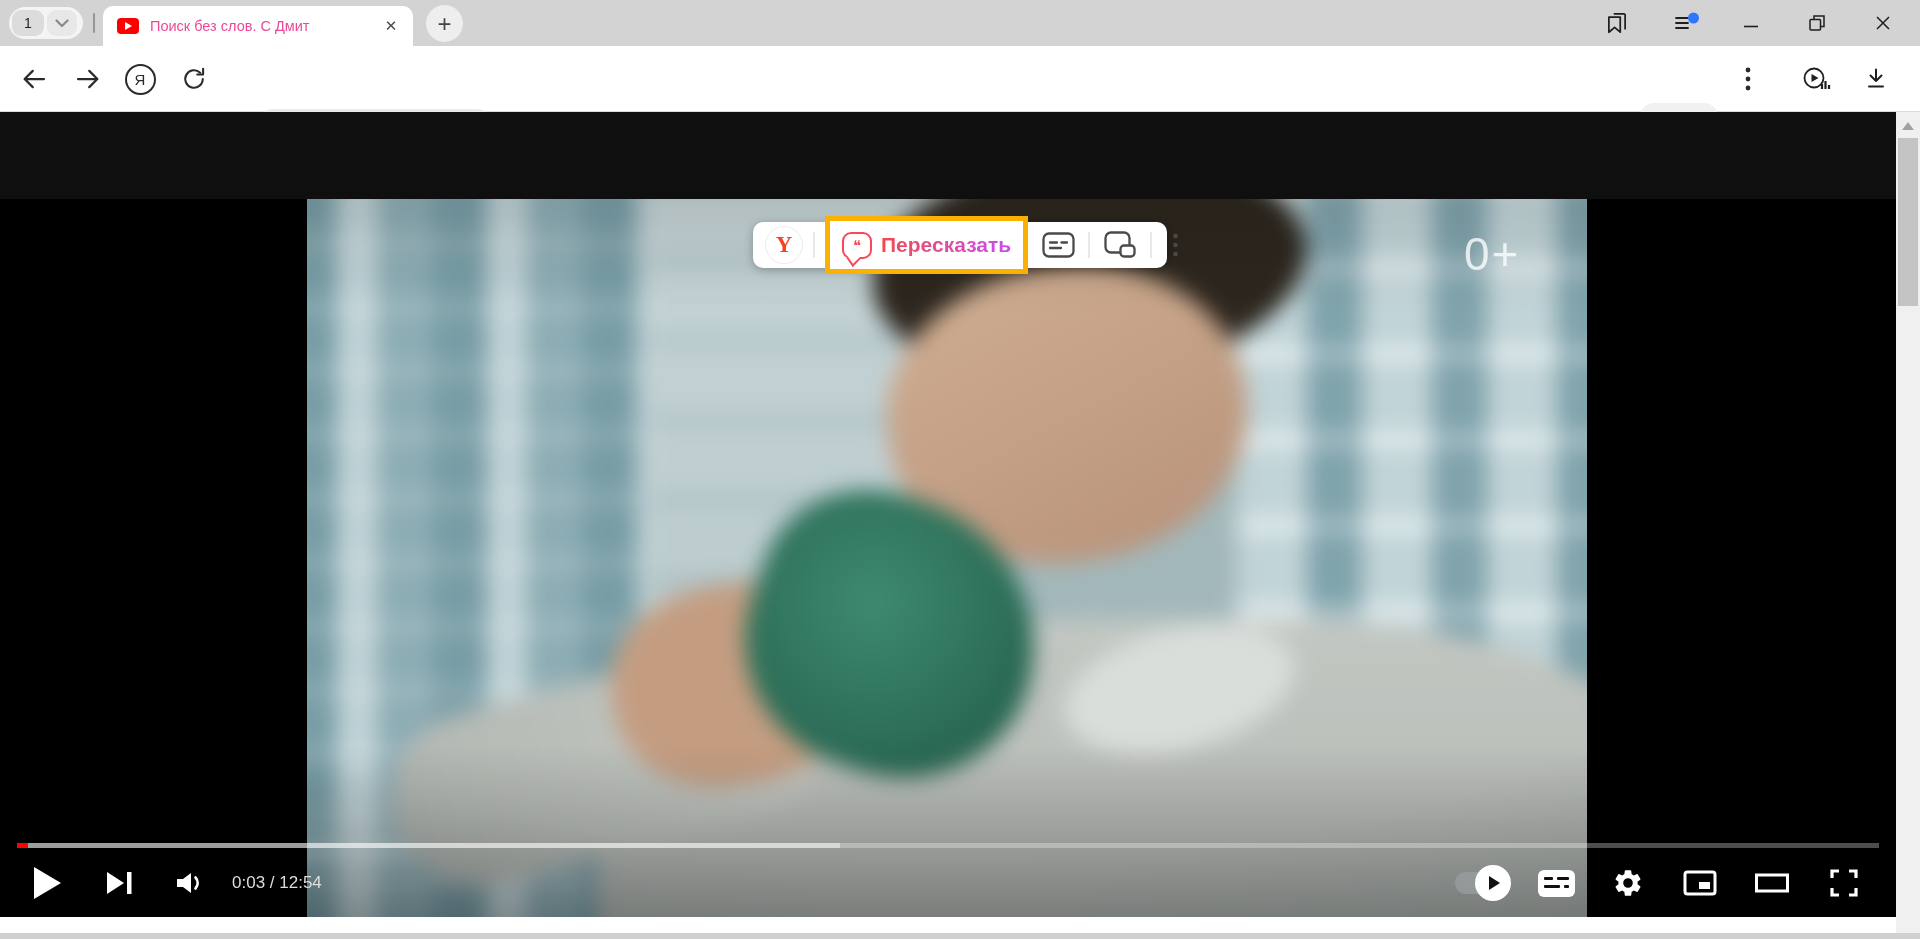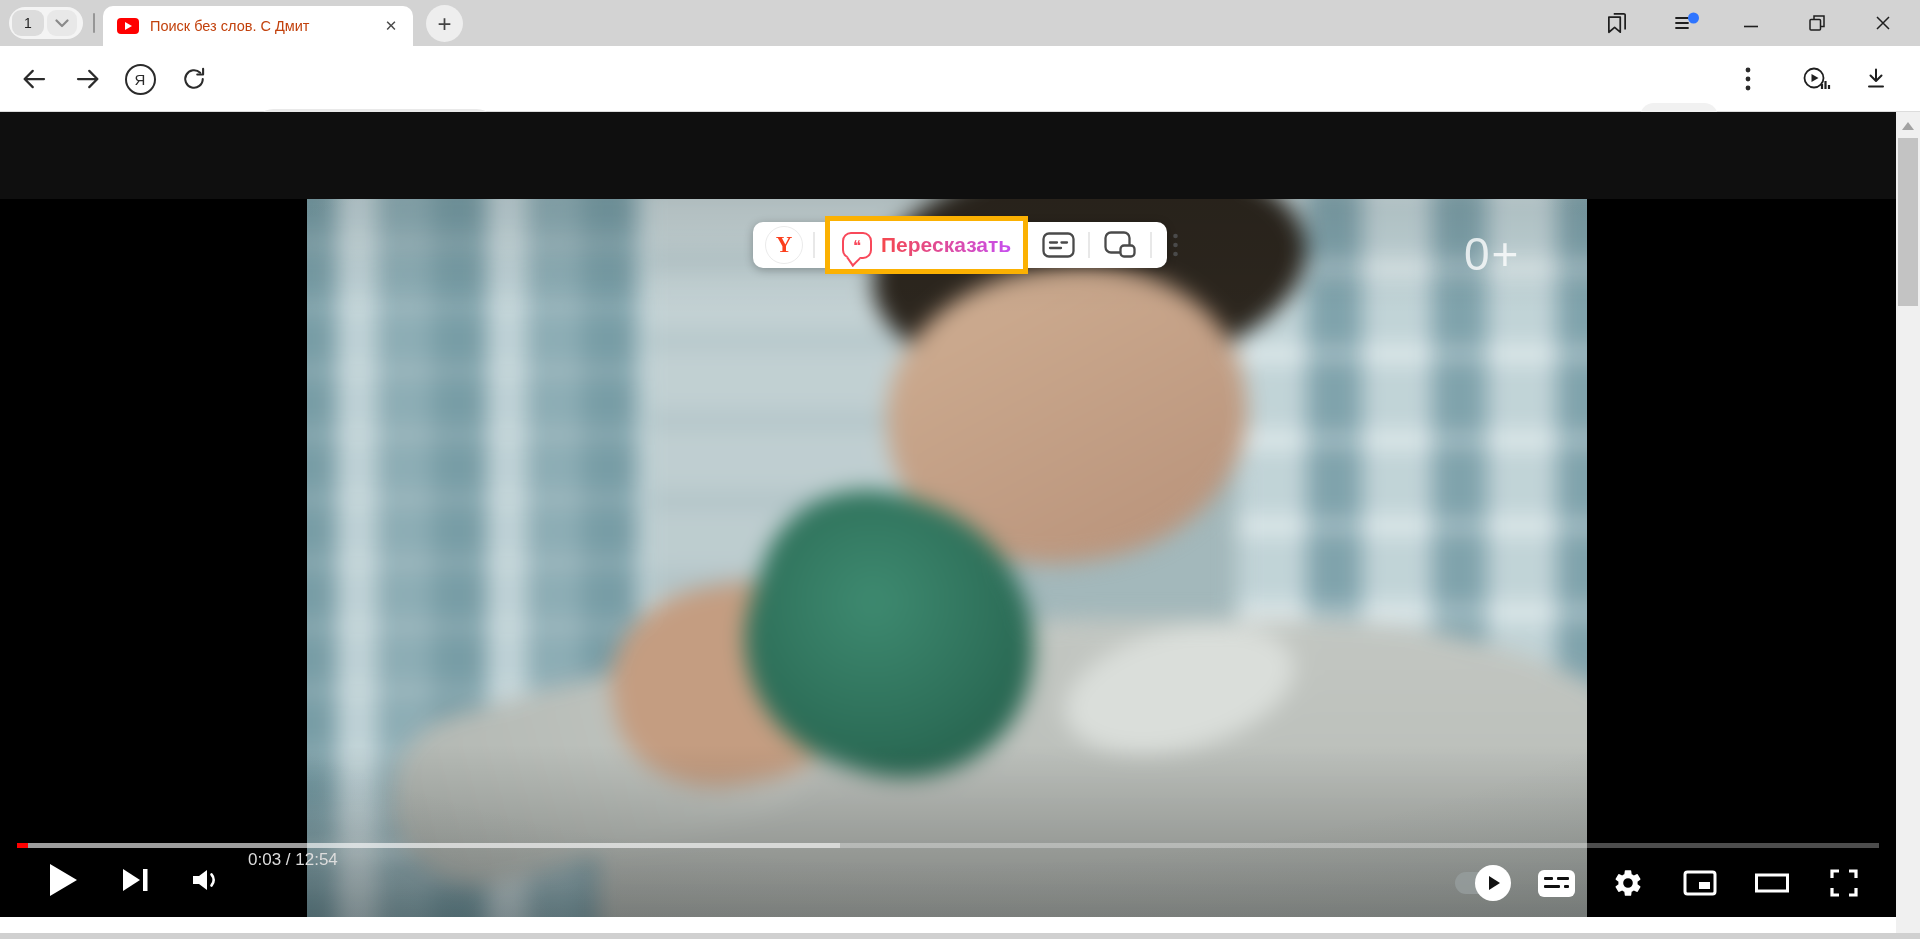--- a/index.html
+++ b/index.html
@@ -8,21 +8,21 @@
 
   
   .tabbar { position:absolute; left:0; top:0; width:1920px; height:46px; background:#d3d3d3; }
   .tabgroup { position:absolute; left:9px; top:7px; height:32px; width:74px; background:#f4f4f4; border-radius:16px; display:flex; align-items:center; padding:0 3px; gap:3px; }
   .tabcount { width:32px; height:26px; background:#dcdcdc; border-radius:9px; display:flex; align-items:center; justify-content:center; font-size:14px; color:#222; }
   .tabchev { width:30px; height:26px; background:#e8e8e8; border-radius:9px; display:flex; align-items:center; justify-content:center; }
   .tabbar-sep { position:absolute; left:93px; top:13px; width:2px; height:20px; background:#969696; border-radius:1px; }
   .tab { position:absolute; left:103px; top:6px; width:310px; height:40px; background:#fff; border-radius:10px 10px 0 0; display:flex; align-items:center; padding:0 10px 0 14px; }
   .favicon { width:22px; height:16px; background:#f00; border-radius:4px; position:relative; flex:0 0 auto; }
   .favicon::after { content:""; position:absolute; left:8px; top:4px; border-left:7px solid #fff; border-top:4px solid transparent; border-bottom:4px solid transparent; }
-  .tab-title { flex:1; margin:0 4px 0 11px; font-size:14.5px; color:#c2410c; white-space:nowrap; overflow:hidden;
+  .tab-title { flex:1; margin:0 4px 0 11px; font-size:14.5px; color:#ec4899; white-space:nowrap; overflow:hidden;
      -webkit-mask-image:linear-gradient(90deg,#000 82%,transparent 98%); mask-image:linear-gradient(90deg,#000 82%,transparent 98%); }
   .tab-close { width:24px; height:24px; display:flex; align-items:center; justify-content:center; font-size:15px; color:#4a4a4a; flex:0 0 auto; }
   .newtab { position:absolute; left:426px; top:5px; width:37px; height:37px; border-radius:50%; background:#eeeeee; display:flex; align-items:center; justify-content:center; font-size:24px; font-weight:300; color:#444; }
   .wctrl { position:absolute; top:0; height:46px; width:46px; display:flex; align-items:center; justify-content:center; }
 
   
   .toolbar { position:absolute; left:0; top:46px; width:1920px; height:66px; background:#fff; border-bottom:1px solid #dcdcdc; }
   .tb-btn { position:absolute; top:13px; width:40px; height:40px; display:flex; align-items:center; justify-content:center; }
   .ya-circle { width:31px; height:31px; border:2px solid #2b2b2b; border-radius:50%; display:flex; align-items:center; justify-content:center; font-size:15px; color:#2b2b2b; }
   .address { position:absolute; left:253px; top:63px; width:244px; height:41px; background:#e9e9e9; border-radius:21px; display:flex; align-items:center; padding-left:13px; }
@@ -87,21 +87,21 @@
   .quote-bubble::after { content:""; position:absolute; left:4px; bottom:-7px; width:9px; height:9px; background:#fff; border-right:2.5px solid #f8485a; border-bottom:2.5px solid #f8485a; transform:rotate(55deg) skewX(10deg); }
   .retell-label { font-size:21px; font-weight:600; background:linear-gradient(90deg,#f5484d,#c74ff0); -webkit-background-clip:text; background-clip:text; color:transparent; white-space:nowrap;text-align:center; }
   .ext-ibtn { width:40px; height:40px; display:flex; align-items:center; justify-content:center; flex:0 0 auto; }
 
   .age { position:absolute; left:1464px; top:28px; font-size:46px; font-weight:300; color:rgba(255,255,255,.78); letter-spacing:2px; }
 
   
   .progress { position:absolute; left:17px; top:644px; width:1862px; height:5px; background:rgba(255,255,255,.3); }
   .prog-buffer { position:absolute; left:0; top:0; height:5px; width:823px; background:rgba(255,255,255,.45); }
   .prog-played { position:absolute; left:0; top:0; height:5px; width:11px; background:#f00; }
-  .controls { position:absolute; left:0; top:651px; width:1896px; height:66px; display:flex; padding-left:36px; }
+  .controls { position:absolute; left:0; top:651px; width:1896px; height:66px; display:flex; align-items:center; padding-left:20px; }
   .ctl-btn { width:54px; height:60px; display:flex; align-items:center; justify-content:center; flex:0 0 auto; }
   .ctl-btn + .ctl-btn { margin-left:18px; }
   .time { margin-left:14px; font-size:17px; color:#ddd; white-space:nowrap; }
   .rcontrols { position:absolute; right:26px; top:651px; height:66px; display:flex; align-items:center; gap:20px; }
   .rc-btn { width:52px; height:60px; display:flex; align-items:center; justify-content:center; }
   .toggle { width:58px; height:60px; display:flex; align-items:center; justify-content:center; position:relative; }
   .toggle-track { width:52px; height:22px; border-radius:11px; background:rgba(150,158,158,.8); position:relative; }
   .toggle-knob { position:absolute; right:-4px; top:-7px; width:36px; height:36px; border-radius:50%; background:#fff; display:flex; align-items:center; justify-content:center; }
   .toggle-knob::after { content:""; border-left:11px solid #111; border-top:7px solid transparent; border-bottom:7px solid transparent; margin-left:3px; }
   .cc-filled { width:37px; height:27px; background:#fff; border-radius:6px; position:relative; }

